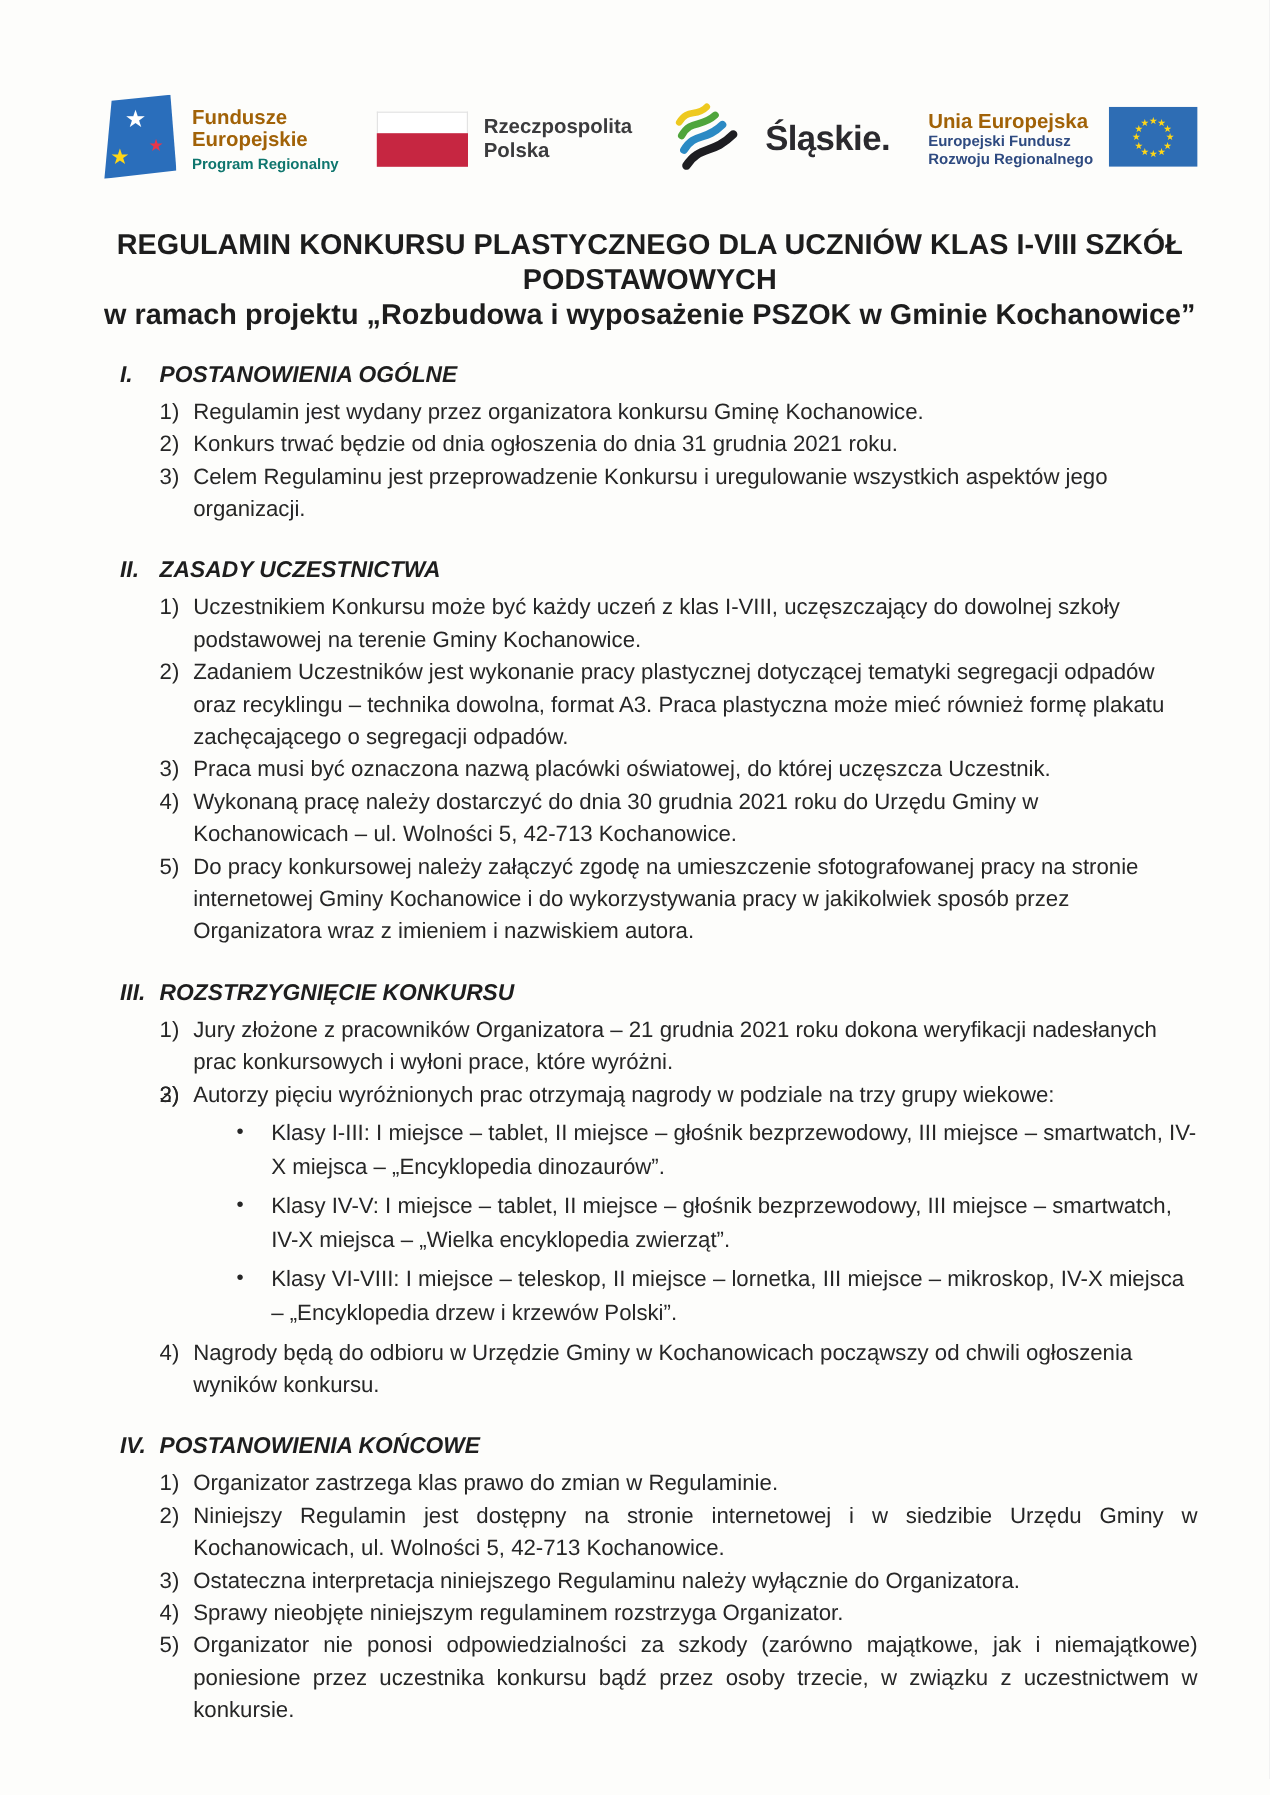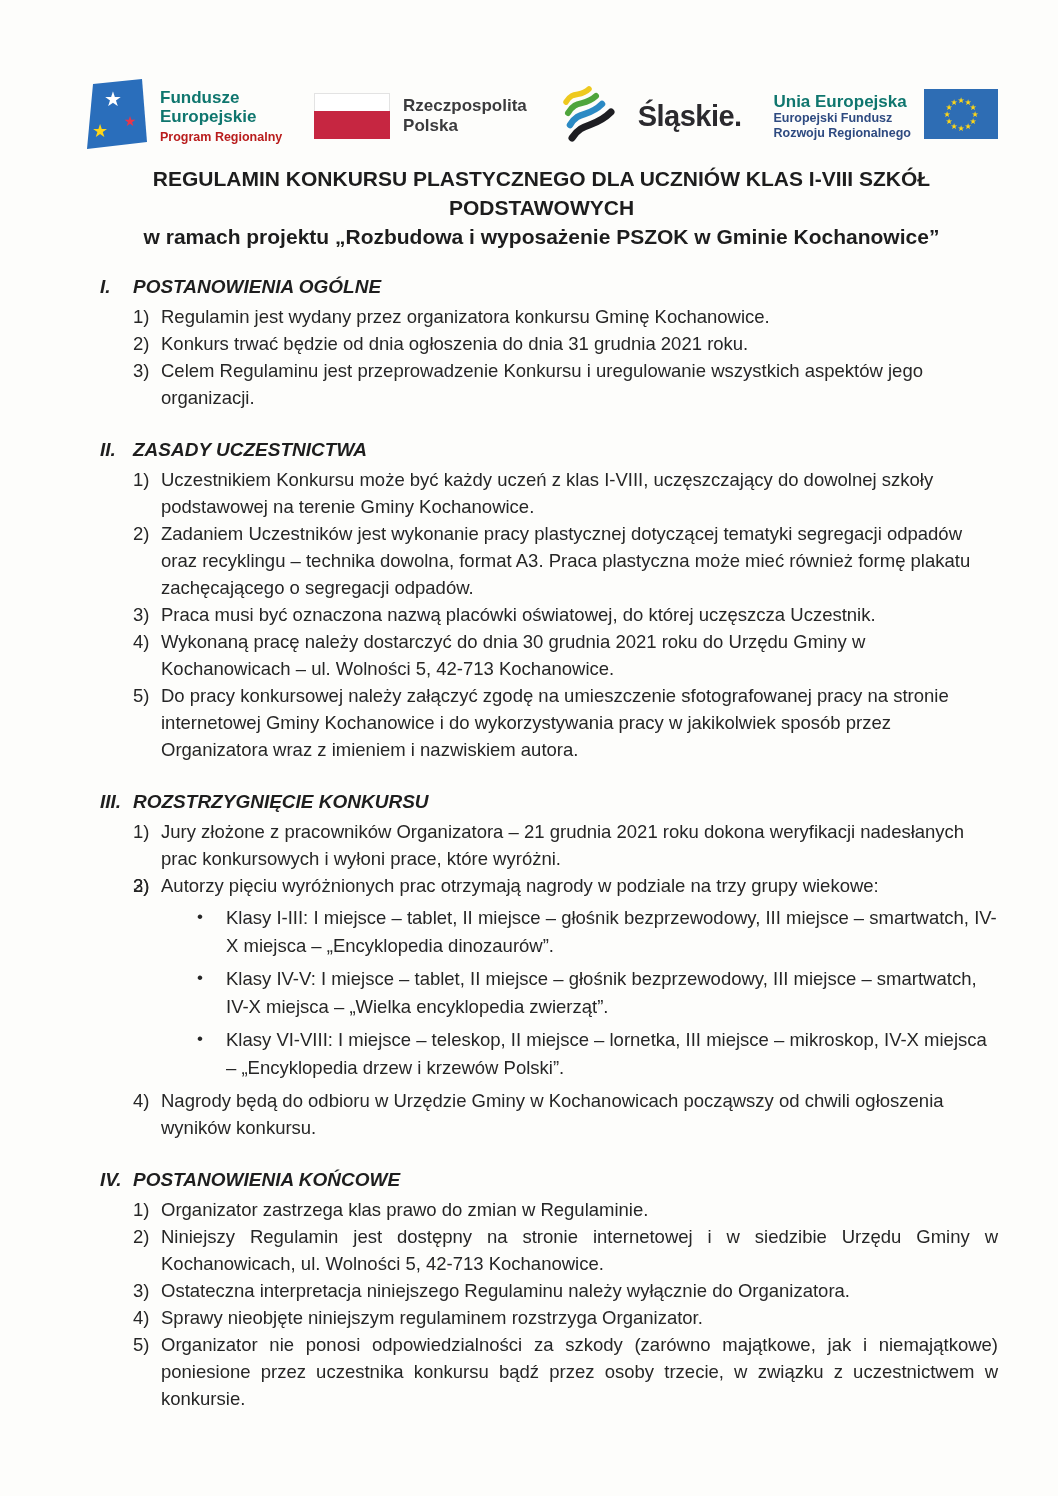--- a/index.html
+++ b/index.html
@@ -15,31 +15,31 @@
     overflow:hidden;
   }
   
   .logos-row{
     display:flex;
     align-items:center;
     justify-content:space-between;
     height:96px;
   }
   .logo{display:flex;align-items:center;gap:13px;}
-  .logo-text-navy{font-weight:700;font-size:17px;line-height:19px;color:#0f766e;}
-  .logo-sub{font-size:12.5px;font-weight:600;color:#b91c1c;margin-top:4px;}
+  .logo-text-navy{font-weight:700;font-size:17px;line-height:19px;color:#a16207;}
+  .logo-sub{font-size:12.5px;font-weight:600;color:#0f766e;margin-top:4px;}
   .logo-text-gray{font-weight:700;font-size:17px;line-height:20px;color:#3b3b3d;}
   .slaskie-word{font-weight:700;font-size:29px;color:#2b2a2e;letter-spacing:-0.5px;}
   .unia-text{}
   .unia-sub{font-size:12.5px;font-weight:600;color:#2e4a80;line-height:15px;}
   .pl-flag{width:76px;height:46px;}
   .pl-white{height:18px;background:#ffffff;border:1px solid #e3e3e3;border-bottom:none;box-sizing:border-box;}
   .pl-red{height:28px;background:#c62641;}
   
-  .title-block{text-align:center;font-weight:700;font-size:21px;line-height:29px;color:#1d1d1d;}
+  .title-block{margin-top:26px;text-align:center;font-weight:700;font-size:24px;line-height:29px;color:#1d1d1d;}
   
   .content{margin:22px 0 0 15px;width:898px;}
   .section{margin-bottom:25px;}
   .section-heading{
     display:flex;
     font-weight:700;font-style:italic;
     font-size:19px;line-height:27px;
     color:#1e1e1e;
     margin-bottom:3px;
   }

